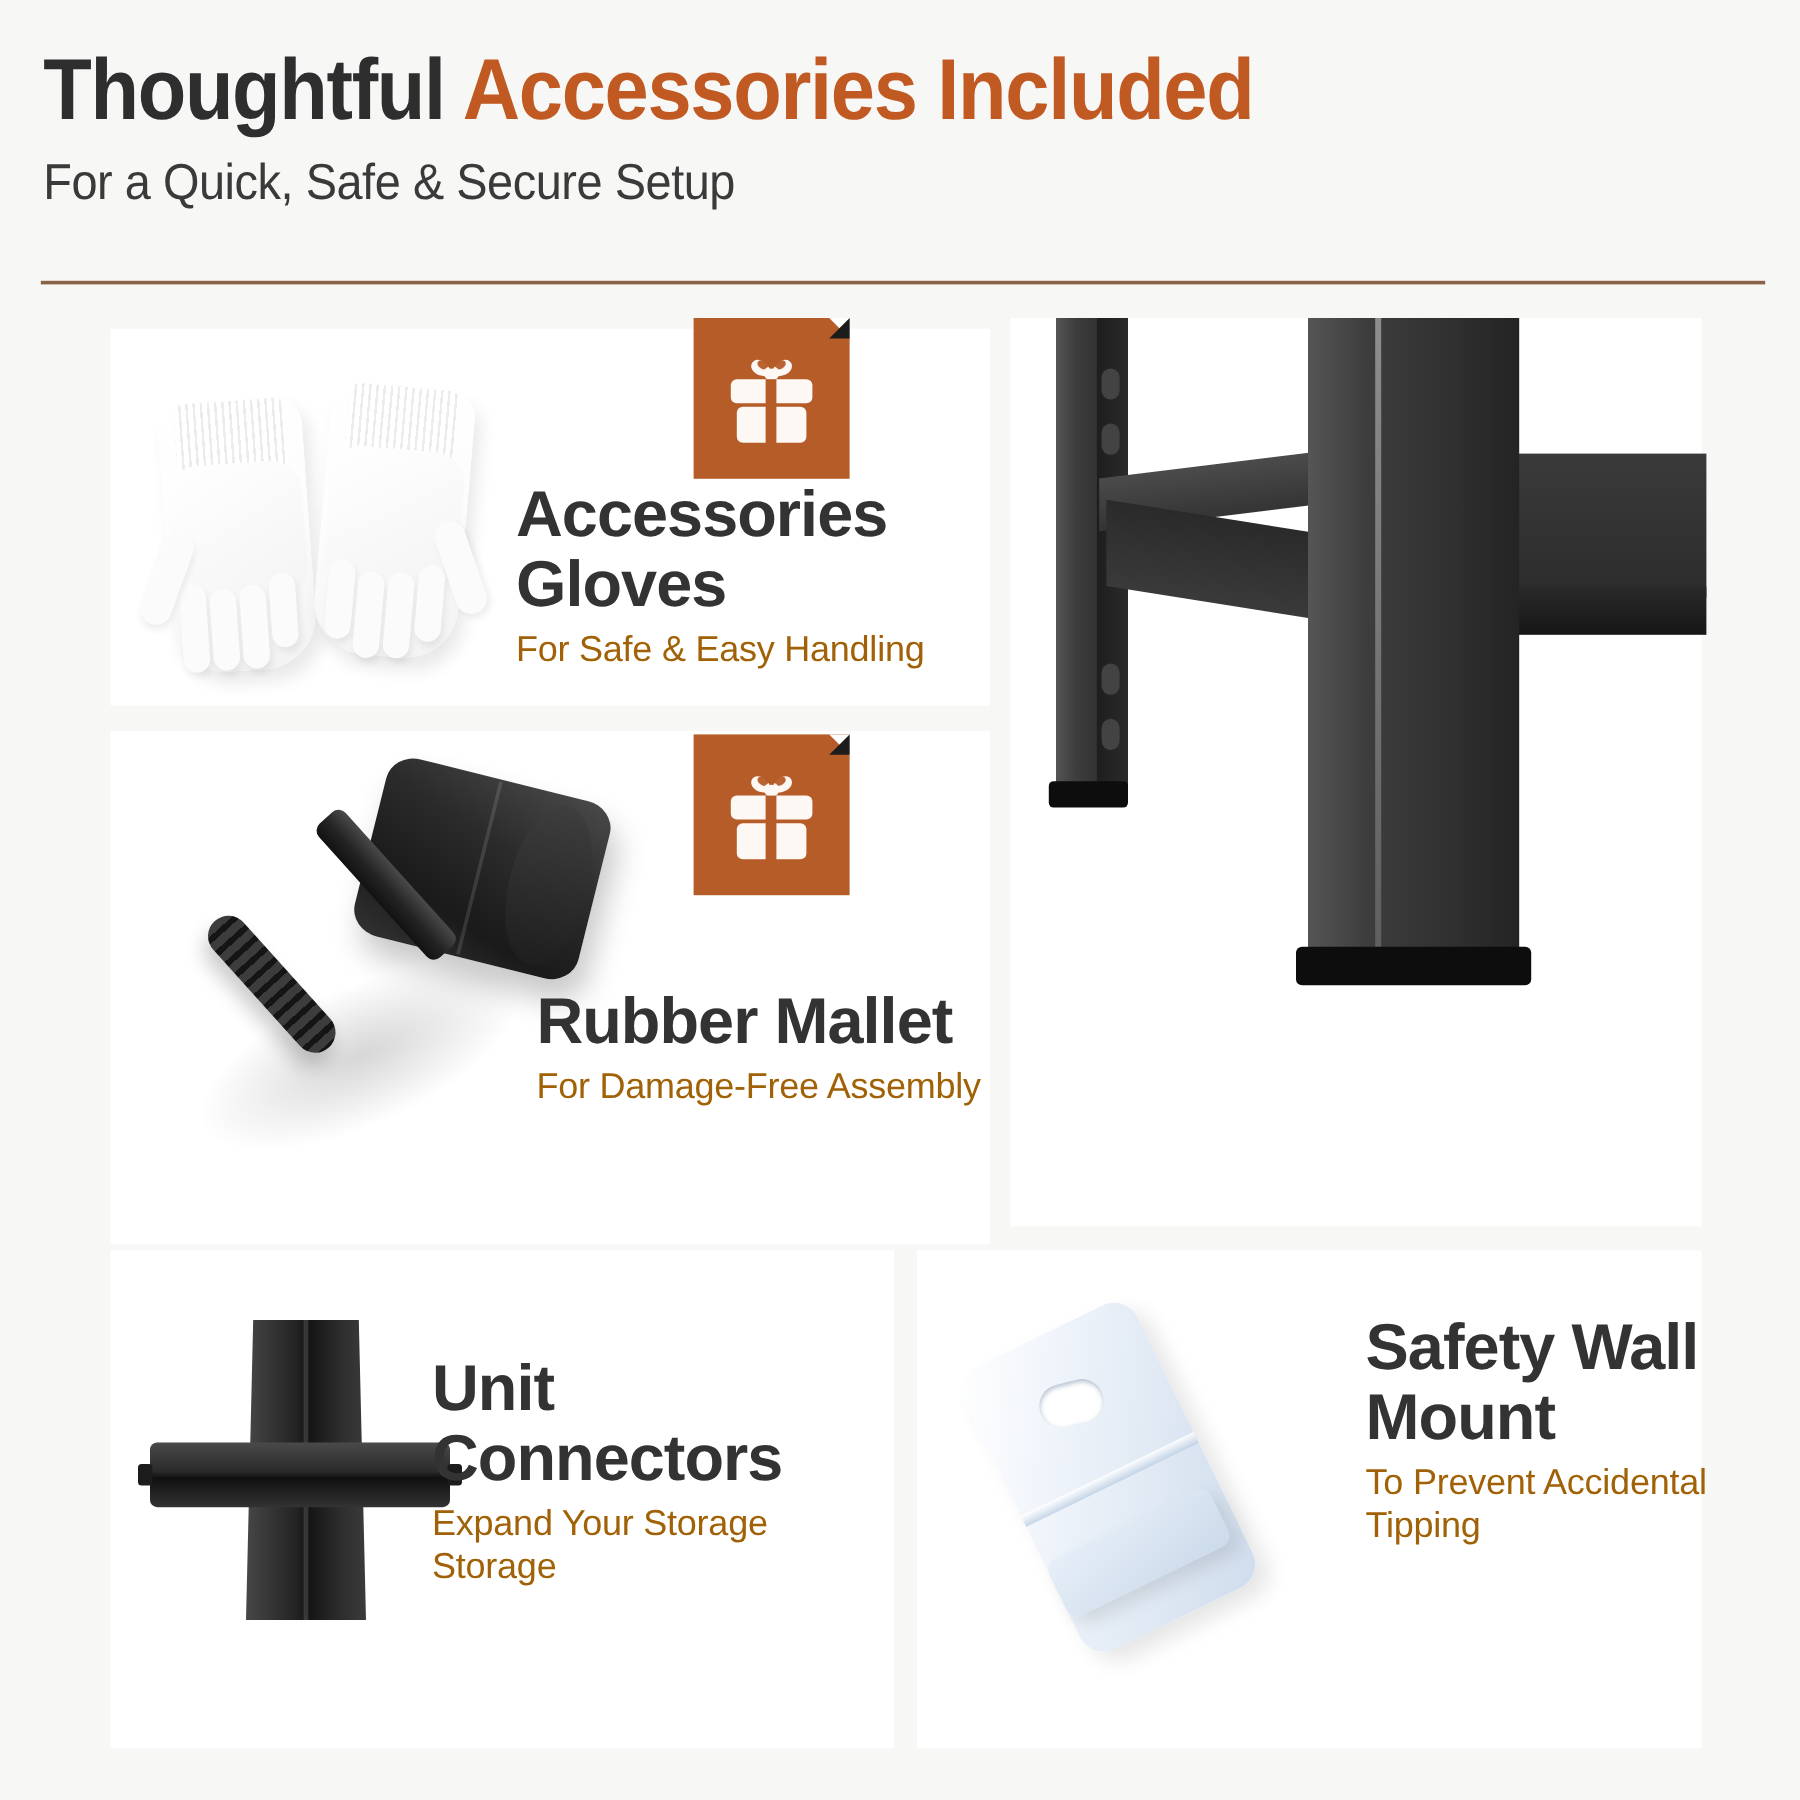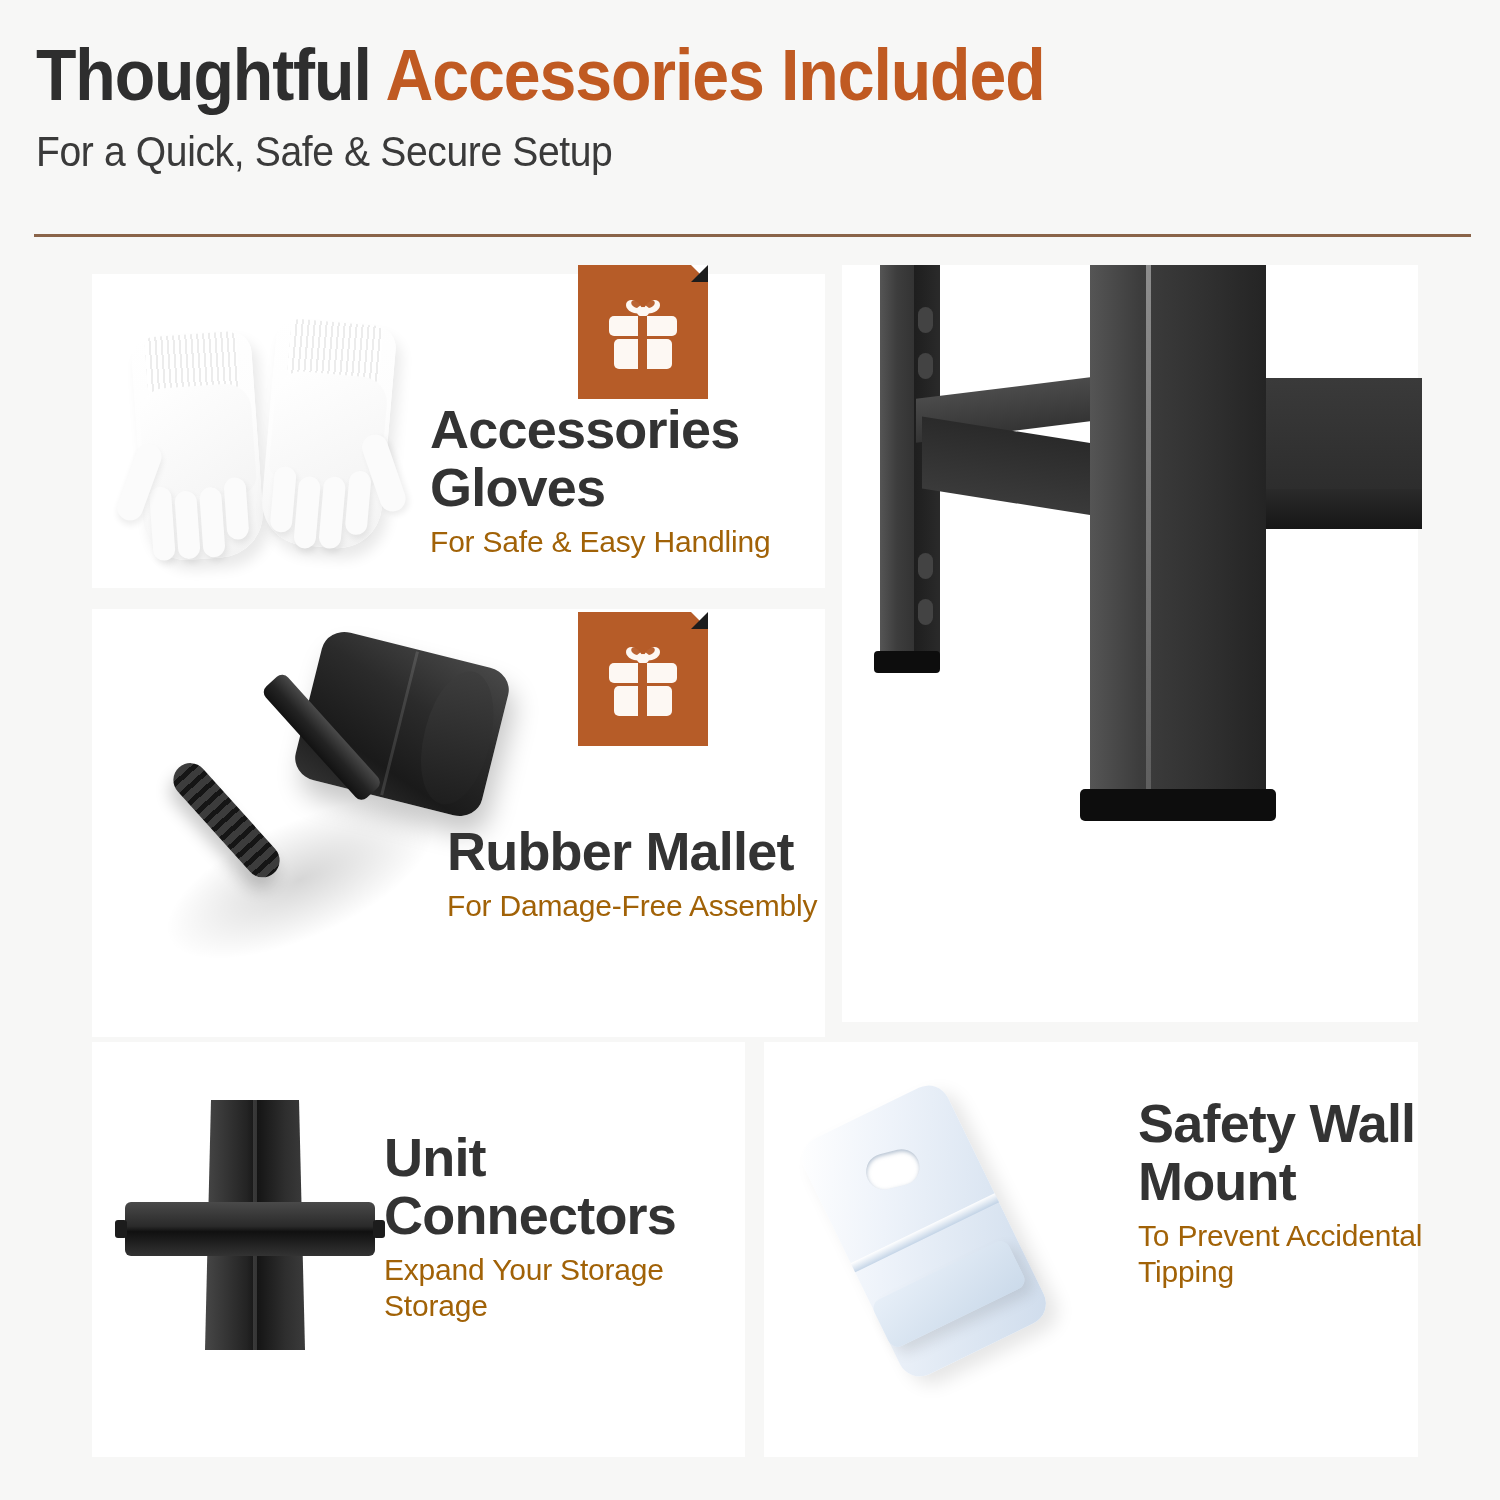--- a/index.html
+++ b/index.html
@@ -82,21 +82,21 @@
     font-size: 30px;
     line-height: 36px;
     font-weight: 400;
     color: #a16207;
     letter-spacing: -0.2px;
   }
 
   .tb-gloves     { left: 430px; top: 400px;  width: 390px; }
   .tb-mallet     { left: 447px; top: 822px;  width: 390px; }
   .tb-footcaps   { left: 882px; top: 818px;  width: 520px; }
-  .tb-connectors { left: 360px; top: 1128px; width: 380px; margin-left: 24px; }
+  .tb-connectors { left: 360px; top: 1128px; width: 380px; }
   .tb-wallmount  { left: 1138px; top: 1094px; width: 285px; }
 
   
   .gift-badge {
     position: absolute;
     width: 130px;
     height: 134px;
   }
   .gb-gloves { left: 578px; top: 265px; }
   .gb-mallet { left: 578px; top: 612px; }

